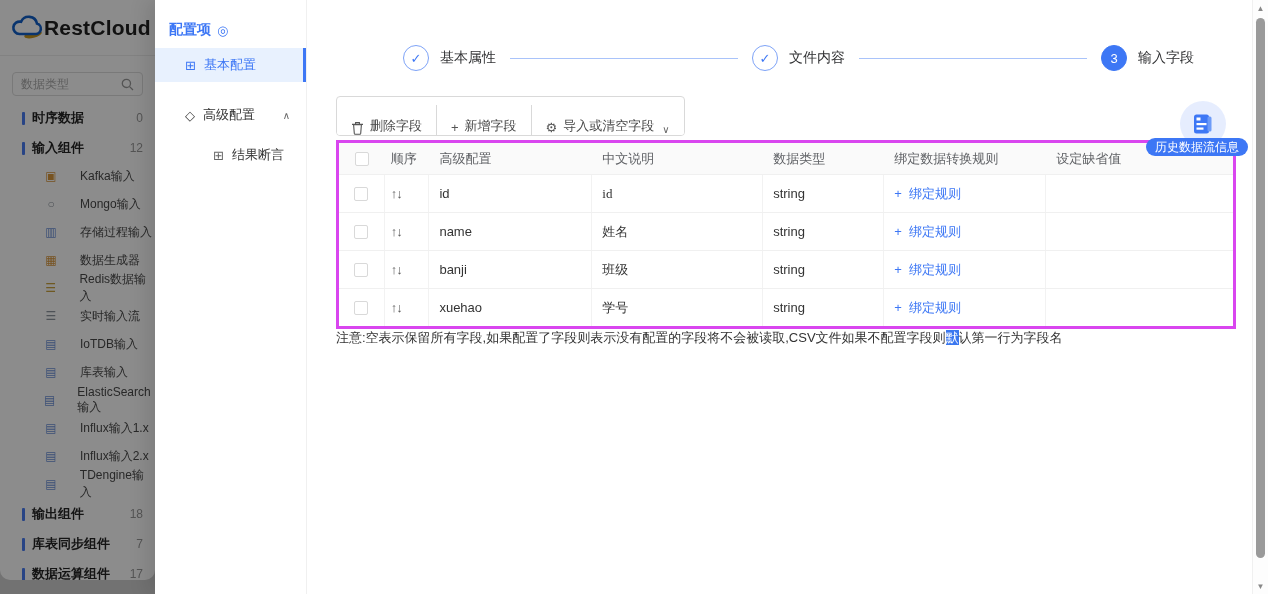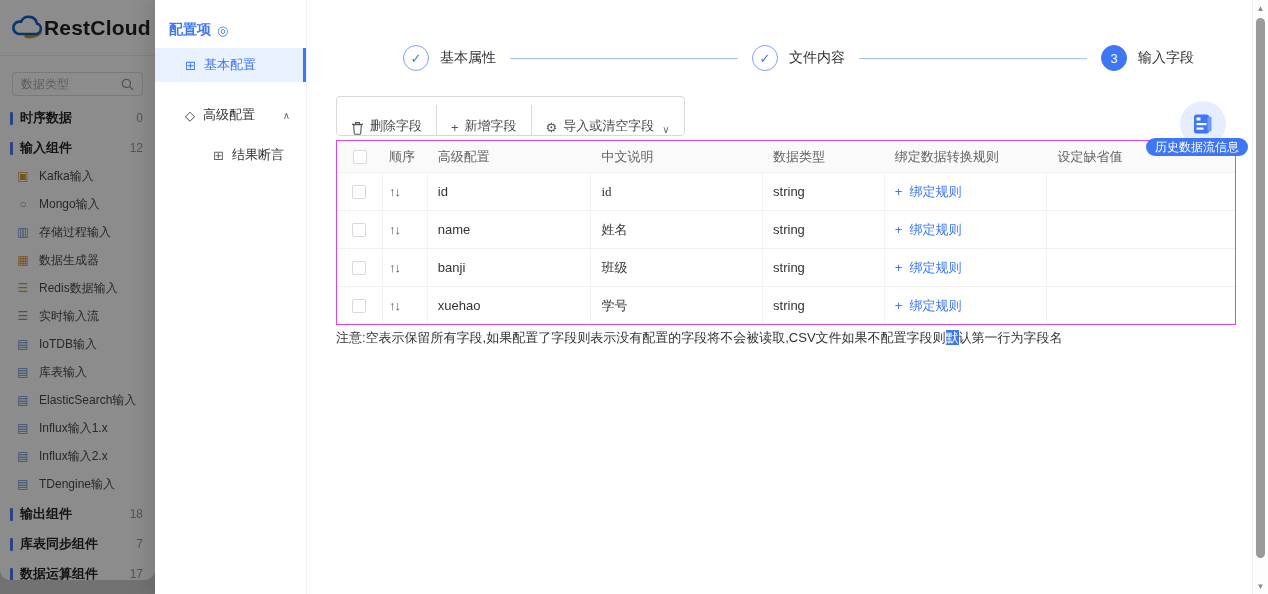--- a/index.html
+++ b/index.html
@@ -12,25 +12,25 @@
   }
 
   
   .palette { position:absolute; left:0; top:0; width:155px; height:594px; background:#cfcfcf; z-index:1; }
   .palette-card { position:absolute; left:0; top:0; width:155px; height:580px; background:#fff; border-radius:0 0 10px 10px; overflow:hidden; }
   .logo-row { height:56px; display:flex; align-items:center; padding-left:10px; white-space:nowrap; overflow:hidden; border-bottom:1px solid #ededed; }
   .brand { font-size:21px; font-weight:bold; color:#222; letter-spacing:0.2px; }
   .search-box { margin:16px 12px 0 12px; height:24px; border:1px solid #dcdcdc; border-radius:4px; background:#fff; display:flex; align-items:center; padding:0 8px; }
   .search-ph { flex:1; font-size:12px; color:#aaa; }
   .sections { padding-top:6px; }
-  .sec-header { height:28px; margin-top:2px; display:flex; align-items:center; padding:0 12px 0 10px; cursor:pointer; }
+  .sec-header { height:28px; margin-top:2px; display:flex; align-items:center; padding:0 12px 0 22px; cursor:pointer; }
   .sec-bar { width:3px; height:13px; background:#4a7df3; margin-right:7px; border-radius:1px; }
   .sec-label { font-size:13px; font-weight:bold; color:#262626; flex:1; }
   .sec-count { font-size:12px; color:#999; }
-  .p-item { height:28px; display:flex; align-items:center; padding-left:16px; gap:9px; font-size:12px; color:#4a4a4a; cursor:pointer; }
+  .p-item { height:28px; display:flex; align-items:center; padding-left:16px; gap:22px; font-size:12px; color:#4a4a4a; cursor:pointer;margin-left:28px; }
   .p-ico { width:14px; text-align:center; font-size:12px; line-height:1; }
   .ic-kafka::before { content:"▣"; color:#d9973c; }
   .ic-mongo::before { content:"○"; color:#8f969e; }
   .ic-proc::before  { content:"▥"; color:#6f92d9; }
   .ic-gen::before   { content:"▦"; color:#d9973c; }
   .ic-redis::before { content:"☰"; color:#caa23f; }
   .ic-stream::before{ content:"☰"; color:#8f969e; }
   .ic-doc::before   { content:"▤"; color:#6f92d9; }
   .palette-mask { position:absolute; inset:0; background:rgba(0,0,0,0.45); z-index:5; pointer-events:none; }
 
@@ -61,21 +61,21 @@
   .step-line { flex:1; height:1px; background:#a9c3fa; margin:0 14px; }
 
   
   .toolbar { position:absolute; top:96px; left:29px; display:inline-flex; border:1px solid #d9d9d9; border-radius:4px; overflow:hidden; background:#fff; }
   .tbtn { height:30px; display:flex; align-items:flex-end; gap:6px; padding:0 14px; font-size:13px; color:#4a4a4a; background:#fff; border:none; cursor:pointer; font-family:inherit;margin-top:8px; }
   .tbtn + .tbtn { border-left:1px solid #d9d9d9; }
   .tbtn .g { font-size:13px; color:#555; }
   .tbtn .chev { font-size:10px; color:#666; margin-left:2px; }
 
   
-  .ftable { position:absolute; top:140px; left:29px; width:900px; border:1px solid #d946ef; font-size:13px; }
+  .ftable { position:absolute; top:140px; left:29px; width:900px; border:3px solid #d946ef; font-size:13px; }
   .tr { display:flex; }
   .tr.head { background:#fafafa; height:31px; color:#606266; }
   .tr.body { height:38px; border-top:1px solid #f0f0f0; background:#fff; }
   .td { display:flex; align-items:center; padding-left:10px; overflow:hidden; white-space:nowrap; }
   .tr.body .td { border-right:1px solid #f2f2f2; }
   .tr.body .td:last-child { border-right:none; }
   .c0 { width:46px; justify-content:center; padding-left:0; }
   .c1 { width:45px; padding-left:6px; }
   .c2 { width:164px; }
   .c3 { width:172px;font-family:Liberation Serif, serif; }

